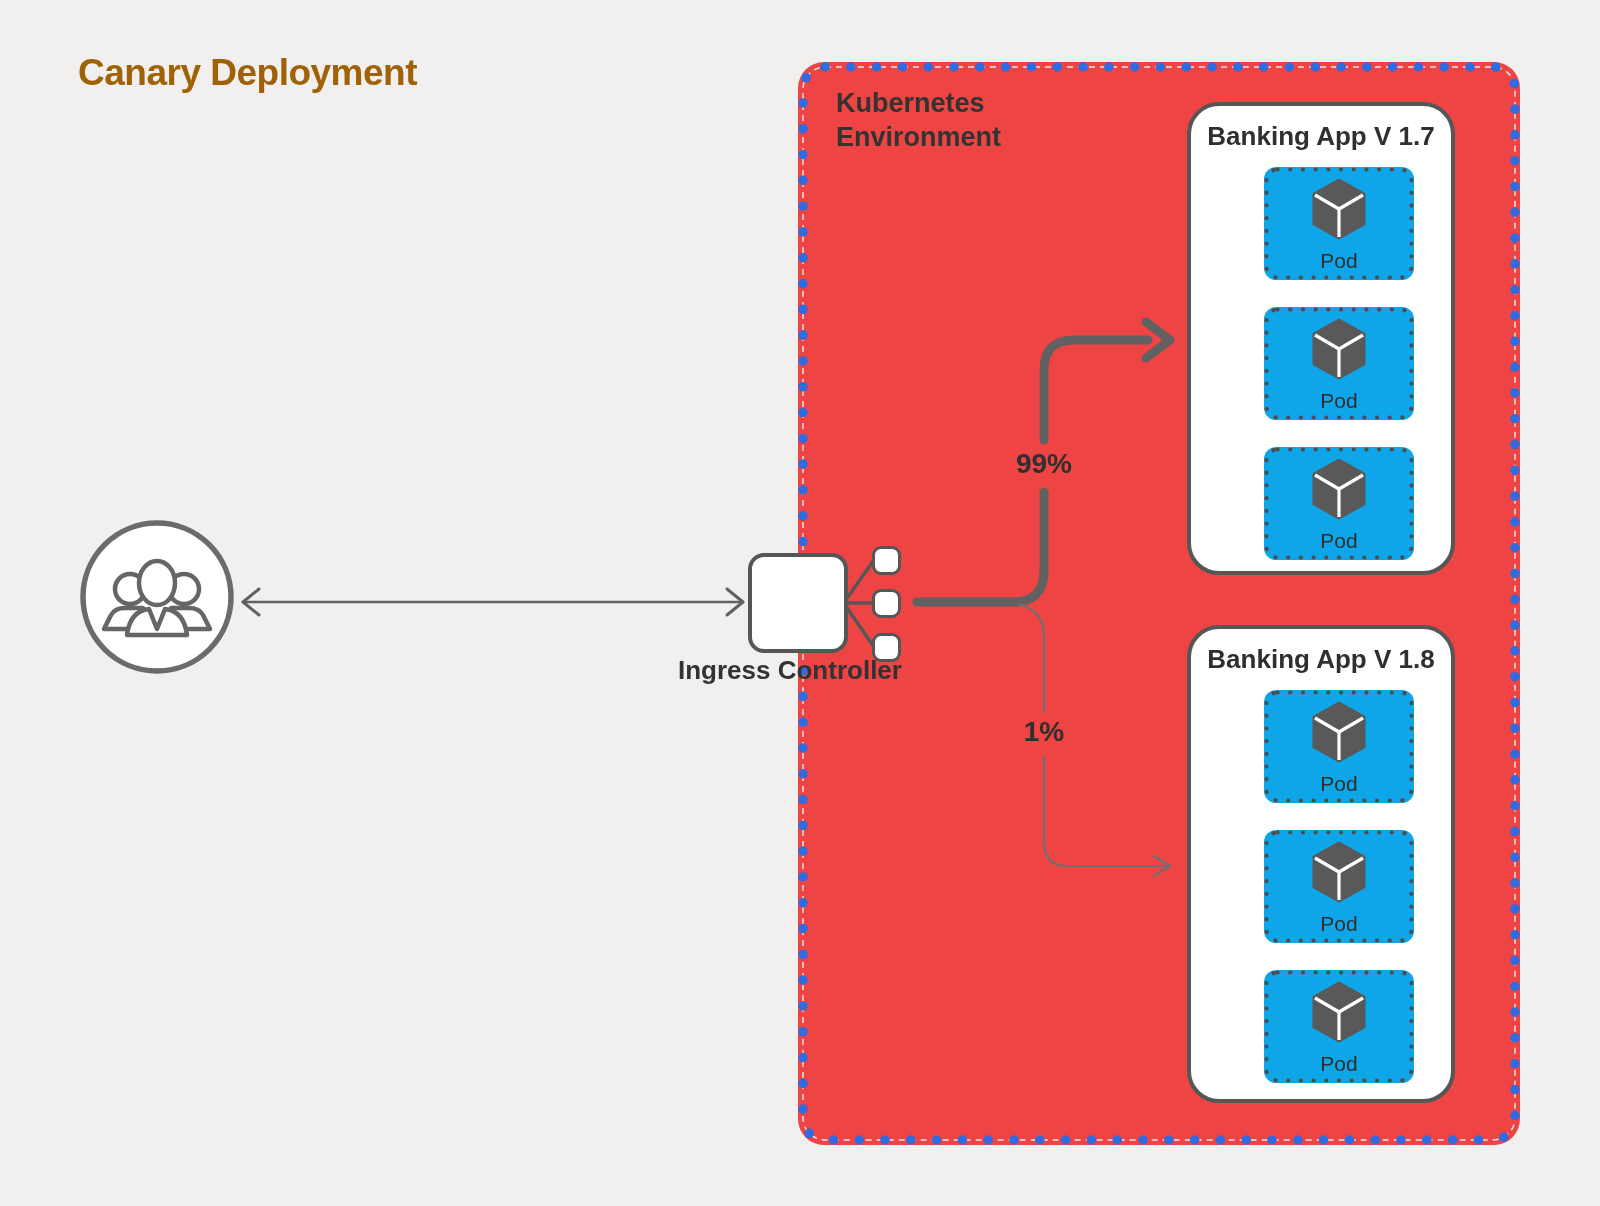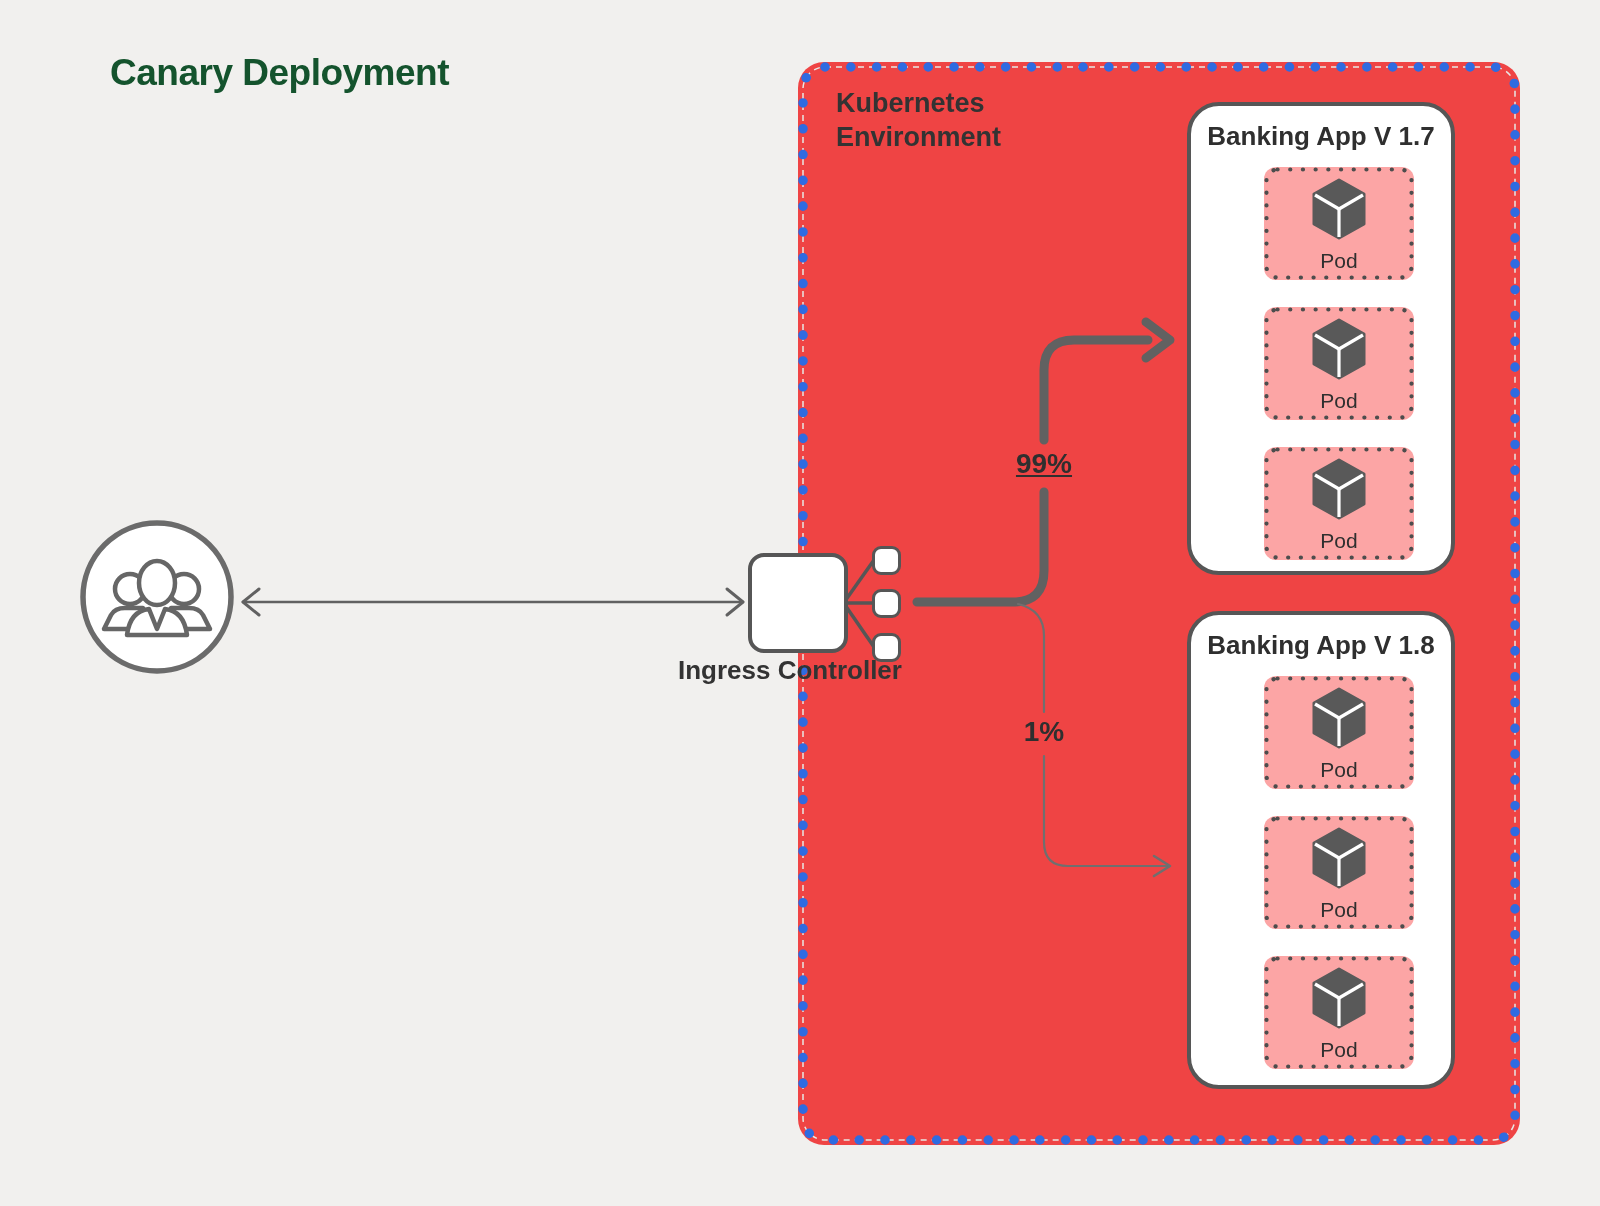--- a/index.html
+++ b/index.html
@@ -3,21 +3,21 @@
 <meta charset="utf-8">
 <style>
   html,body { margin:0; padding:0; }
   .canvas {
     position:relative; width:1600px; height:1206px;
     background:#f1f0ee; overflow:hidden;
     font-family:"Liberation Sans", sans-serif; color:#303030;
   }
   .page-title {
     position:absolute; left:78px; top:52px;
-    font-size:37px; font-weight:bold; letter-spacing:-0.5px; color:#14532d;margin-left:32px;
+    font-size:37px; font-weight:bold; letter-spacing:-0.5px; color:#a16207;
   }
   
   .env {
     position:absolute; left:798px; top:62px; width:722px; height:1083px;
     background:#ef4444; border-radius:26px;
   }
   .env-border { position:absolute; left:0; top:0; }
   .env-label {
     position:absolute; left:38px; top:24px; width:250px;
     font-size:27px; font-weight:bold; line-height:34px; color:#333;
@@ -44,36 +44,36 @@
     text-align:left; font-size:26px; font-weight:bold; line-height:31px; color:#333;
   }
   
   .app-box {
     position:absolute; left:1187px; width:268px;
     background:#fff; border:4px solid #565656; border-radius:32px;
     box-sizing:border-box; z-index:3;
     display:flex; flex-direction:column; align-items:center;
   }
   .app-v17 { top:102px; height:473px; }
-  .app-v18 { top:611px; height:478px; }
+  .app-v18 { top:625px; height:478px; }
   .app-title { margin-top:15px; font-size:26px; font-weight:bold; color:#2f2f2f; white-space:nowrap; }
   .pods { display:flex; flex-direction:column; gap:27px; margin-top:15px; }
-  .pod { position:relative; width:150px; height:113px; background:#fca5a5; border-radius:12px;margin-left:36px; }
+  .pod { position:relative; width:150px; height:113px; background:#0ea5e9; border-radius:12px;margin-left:36px; }
   .pod-dots { position:absolute; left:0; top:0; }
   .cube { position:absolute; left:50%; top:11px; transform:translateX(-50%); }
   .pod-label {
     position:absolute; bottom:7px; left:0; width:100%;
     text-align:center; font-size:21px; color:#2f2f2f;
   }
   
   .traffic-label {
     position:absolute; width:90px; text-align:center; z-index:3;
     font-size:28px; font-weight:bold; color:#2f2f2f;
   }
-  .lbl-99 { left:999px; top:448px;text-decoration:underline; }
+  .lbl-99 { left:999px; top:448px; }
   .lbl-1  { left:999px; top:716px; }
 </style>
 </head>
 <body>
 
 <div class="canvas">
 
   <div class="page-title">Canary Deployment</div>
 
   <div class="env">

